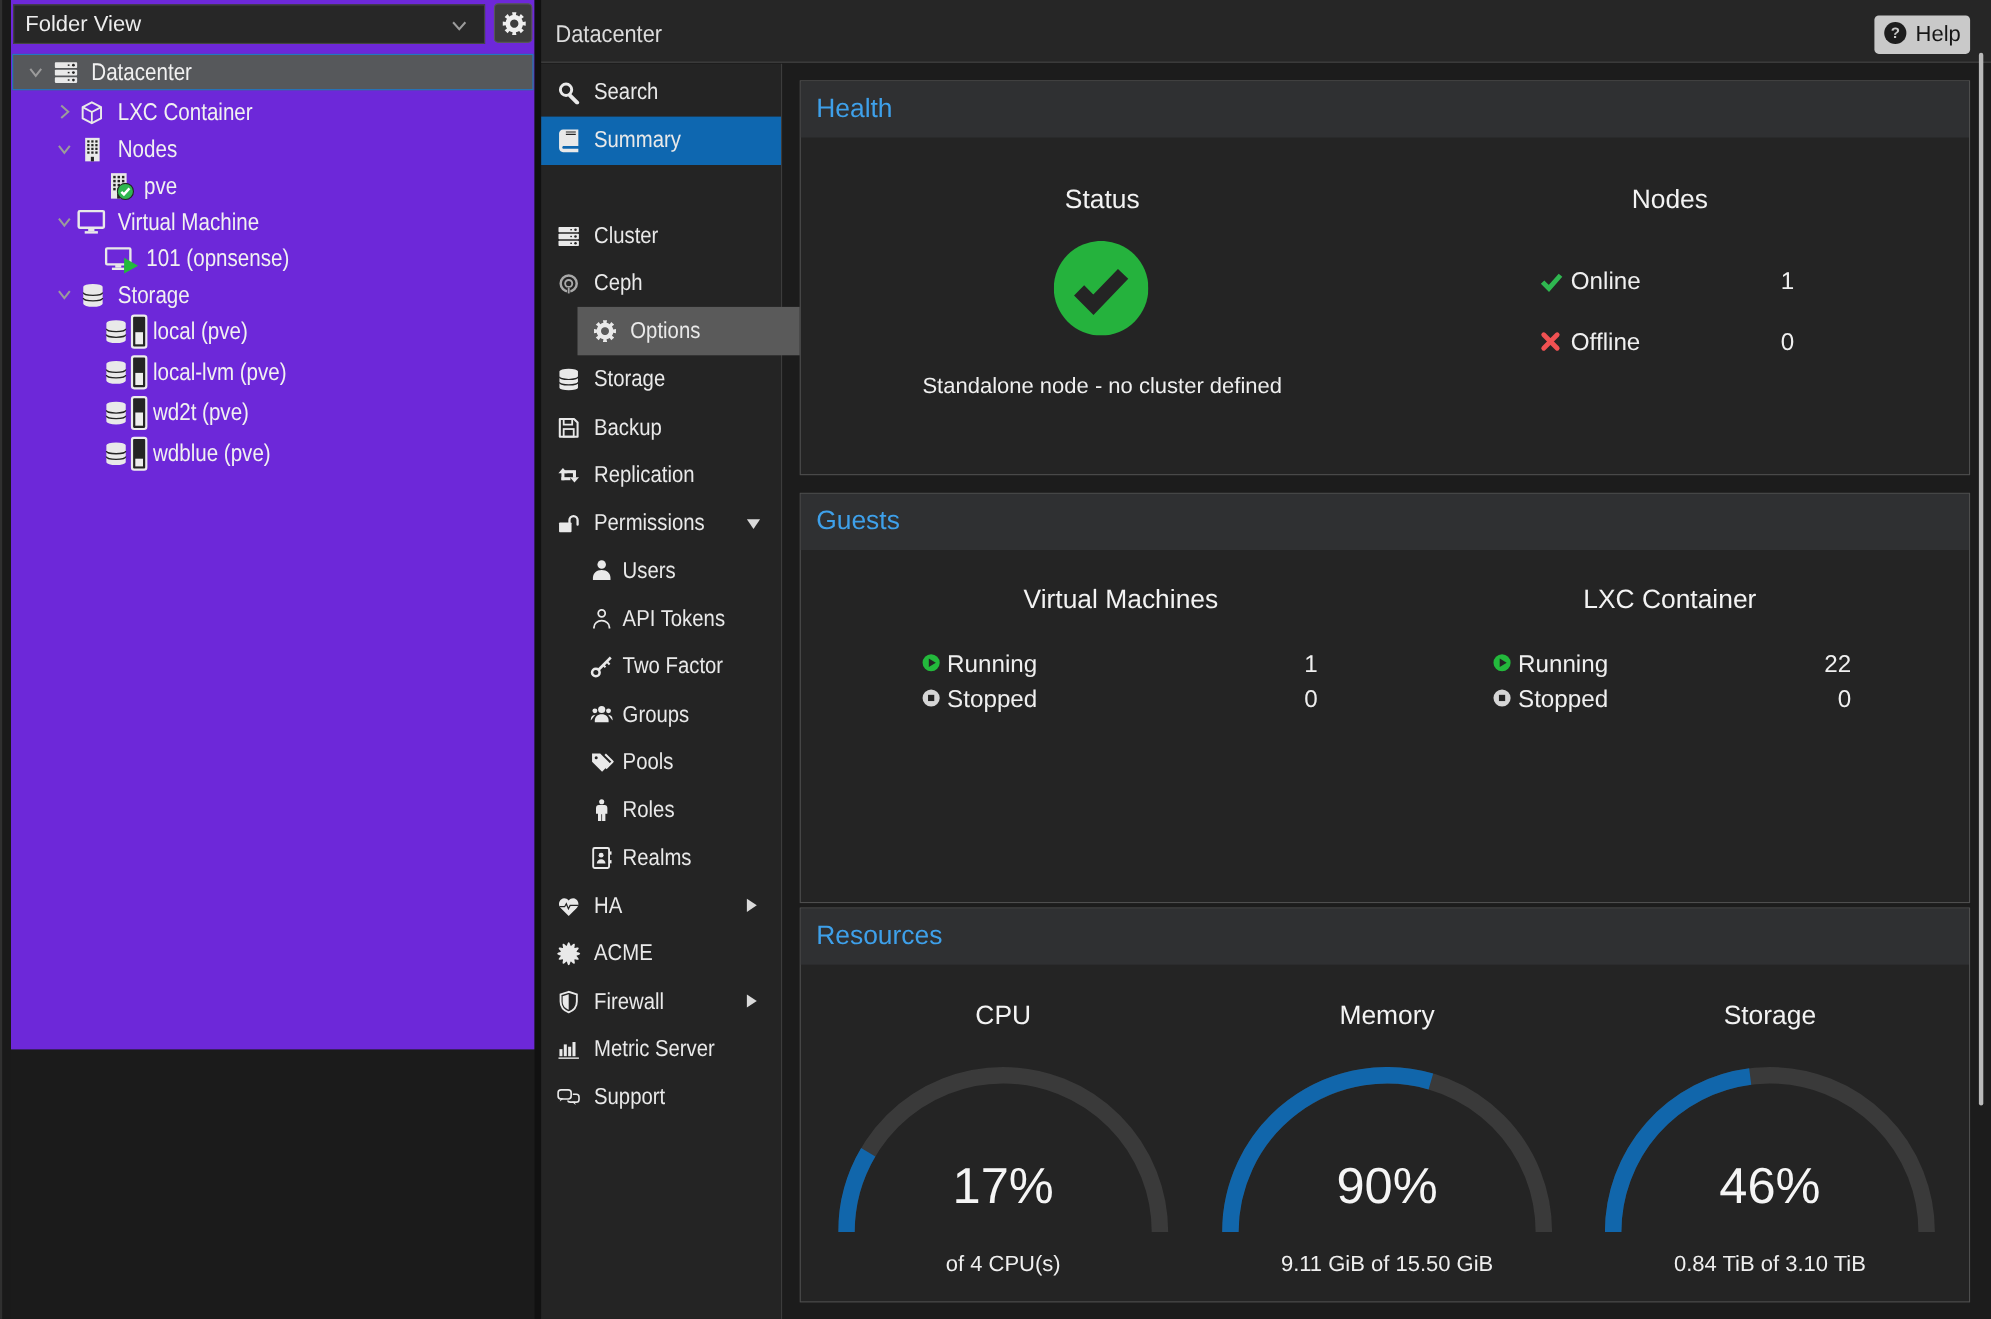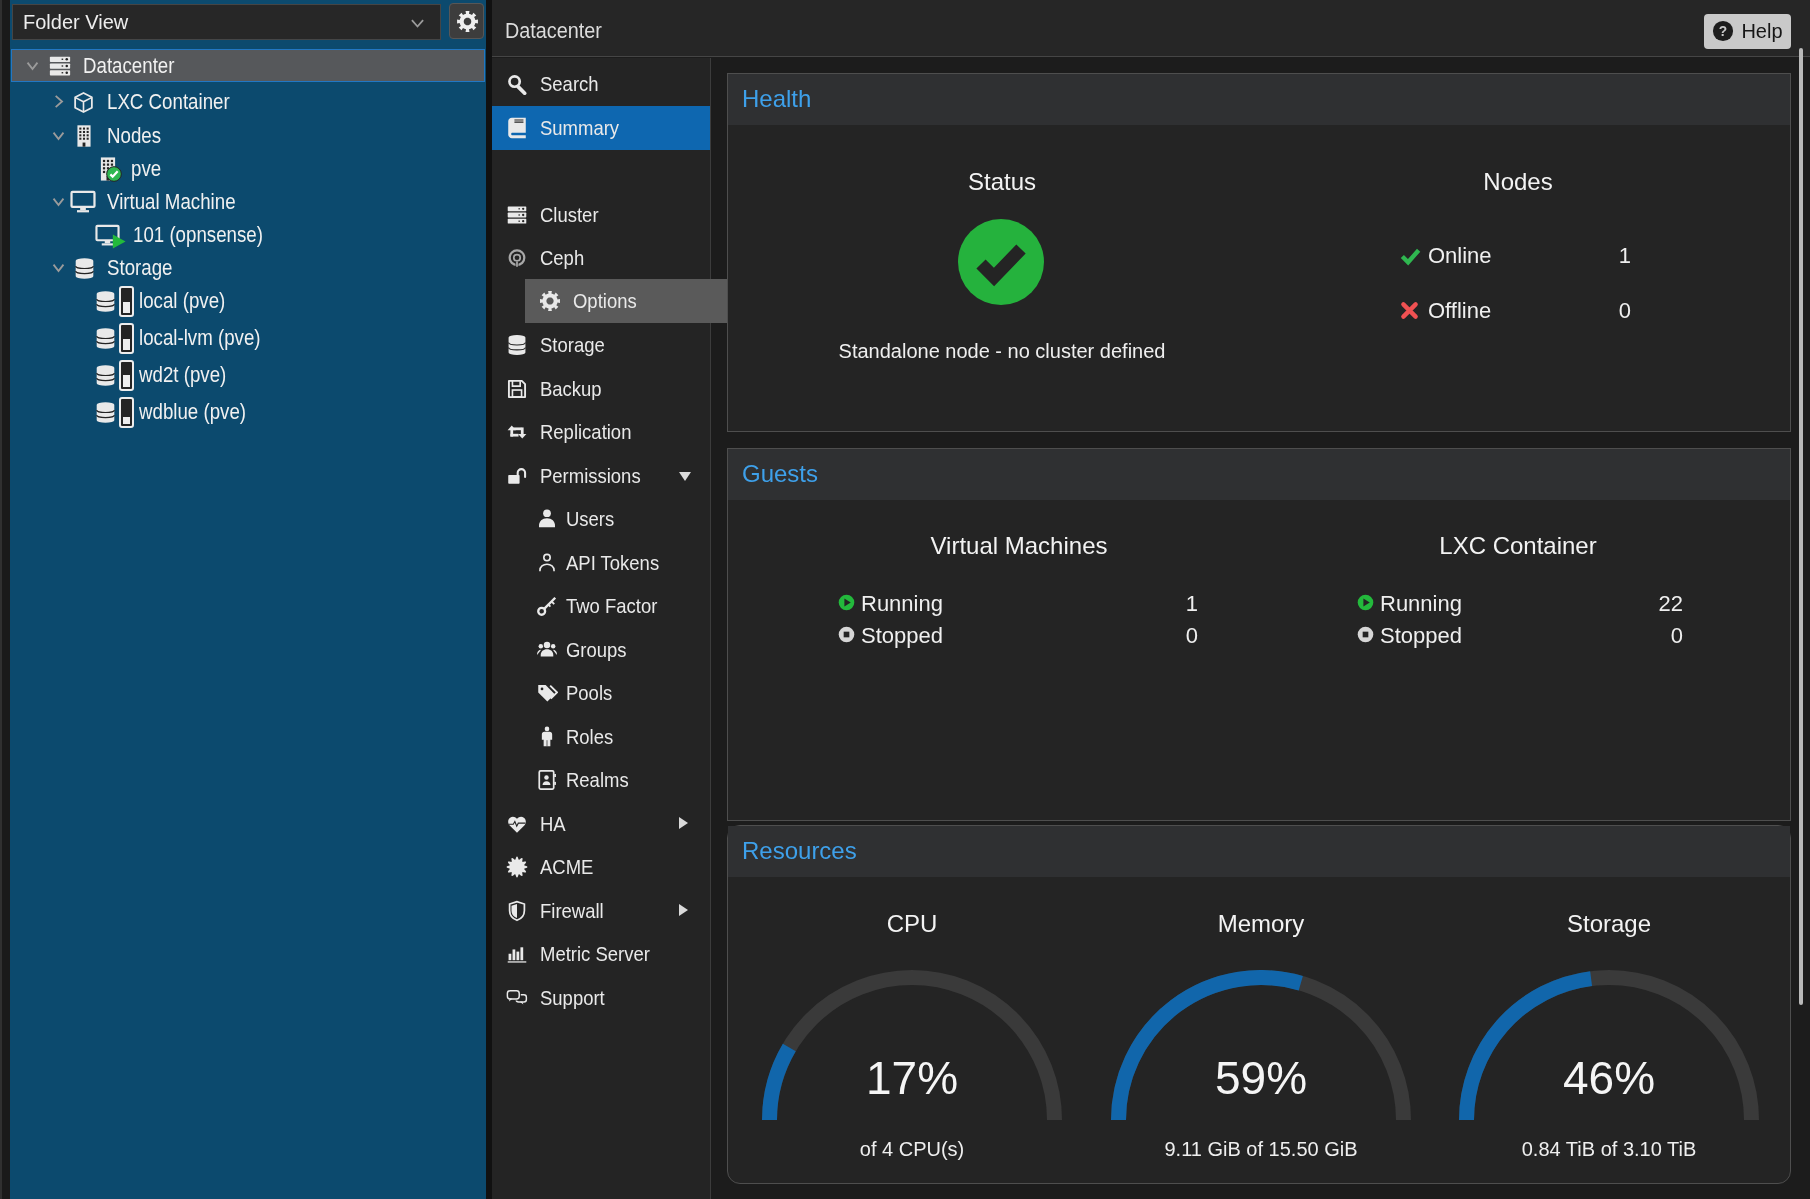--- a/index.html
+++ b/index.html
@@ -5,21 +5,21 @@
   * { margin:0; padding:0; box-sizing:border-box; }
   html,body { width:1810px; height:1199px; background:#1b1b1b; overflow:hidden;
     font-family:"Liberation Sans", sans-serif; color:#e8e8e8; }
   .abs { position:absolute; }
   #stage { position:relative; width:1810px; height:1199px; }
 
   
   #leftedge { left:0; top:0; width:10px; height:1199px; background:#1a1a1a; border-left:2px solid #303030; }
 
   
-  #tree { left:10px; top:0; width:476px; height:1199px; background:#0c4a6e; }
+  #tree { left:10px; top:0; width:476px; height:954px; background:#6d28d9; }
   #combo { position:absolute; left:2px; top:4px; width:429px; height:36px; background:#272727;
     border:1px solid #454545; color:#ededed; font-size:20px; line-height:34px; padding-left:10px; }
   #combo .cv { position:absolute; right:14px; top:11px; }
   #gearbtn { position:absolute; left:439px; top:3px; width:35px; height:36px; background:#3d3d3d;
     border:1px solid #575757; border-radius:4px; }
   #gearbtn svg { position:absolute; left:6px; top:6px; }
   #dcrow { position:absolute; left:1px; top:49px; width:474px; height:33px; background:#56585b; border:1px solid #2277c3; }
 
   
   #split { left:486px; top:0; width:6px; height:1199px; background:#111111; }
@@ -469,37 +469,37 @@
     <div class="rowline" style="left:629px;top:174px;width:326px;height:22px">
         <svg class="ic" style="top:3px" width="17" height="17" viewBox="0 0 24 24">
           <circle cx="12" cy="12" r="11" fill="#d6d6d6"></circle>
           <rect x="8" y="8" width="8" height="8" fill="#242424"></rect>
         </svg>
         <span class="tx" style="left:23px">Stopped</span>
         <span class="val">0</span>
       </div>
   </div>
 
-  <div class="panel" style="top:825px; height:359px;border-radius:13px;">
+  <div class="panel" style="top:825px; height:359px;">
     <div class="phead">
         <div class="pt">Resources</div>
       </div>
     <div class="coltitle" style="left:184px;top:84px">CPU</div>
     <svg style="position:absolute;left:34px;top:144px" width="301" height="152" viewBox="0 0 301 152">
         <path d="M7.5 150 A142.5 142.5 0 0 1 292.5 150" stroke="#3a3a3a" stroke-width="15" fill="none"></path>
         <path d="M7.5 150 A142.5 142.5 0 0 1 27.3 77.5" stroke="#1166ab" stroke-width="15" fill="none"></path>
       </svg>
     <div class="ctext" style="position:absolute;left:184px;top:225px;font-size:46px;color:#f5f5f5">17%</div>
     <div class="ctext" style="position:absolute;left:184px;top:312px;font-size:20px;color:#efefef">of 4 CPU(s)</div>
     <div class="coltitle" style="left:533px;top:84px">Memory</div>
     <svg style="position:absolute;left:383px;top:144px" width="301" height="152" viewBox="0 0 301 152">
         <path d="M7.5 150 A142.5 142.5 0 0 1 292.5 150" stroke="#3a3a3a" stroke-width="15" fill="none"></path>
         <path d="M7.5 150 A142.5 142.5 0 0 1 189.8 13.2" stroke="#1166ab" stroke-width="15" fill="none"></path>
       </svg>
-    <div class="ctext" style="position:absolute;left:533px;top:225px;font-size:46px;color:#f5f5f5">59%</div>
+    <div class="ctext" style="position:absolute;left:533px;top:225px;font-size:46px;color:#f5f5f5">90%</div>
     <div class="ctext" style="position:absolute;left:533px;top:312px;font-size:20px;color:#efefef">9.11 GiB of 15.50 GiB</div>
     <div class="coltitle" style="left:881px;top:84px">Storage</div>
     <svg style="position:absolute;left:731px;top:144px" width="301" height="152" viewBox="0 0 301 152">
         <path d="M7.5 150 A142.5 142.5 0 0 1 292.5 150" stroke="#3a3a3a" stroke-width="15" fill="none"></path>
         <path d="M7.5 150 A142.5 142.5 0 0 1 132.1 8.6" stroke="#1166ab" stroke-width="15" fill="none"></path>
       </svg>
     <div class="ctext" style="position:absolute;left:881px;top:225px;font-size:46px;color:#f5f5f5">46%</div>
     <div class="ctext" style="position:absolute;left:881px;top:312px;font-size:20px;color:#efefef">0.84 TiB of 3.10 TiB</div>
   </div>
 

